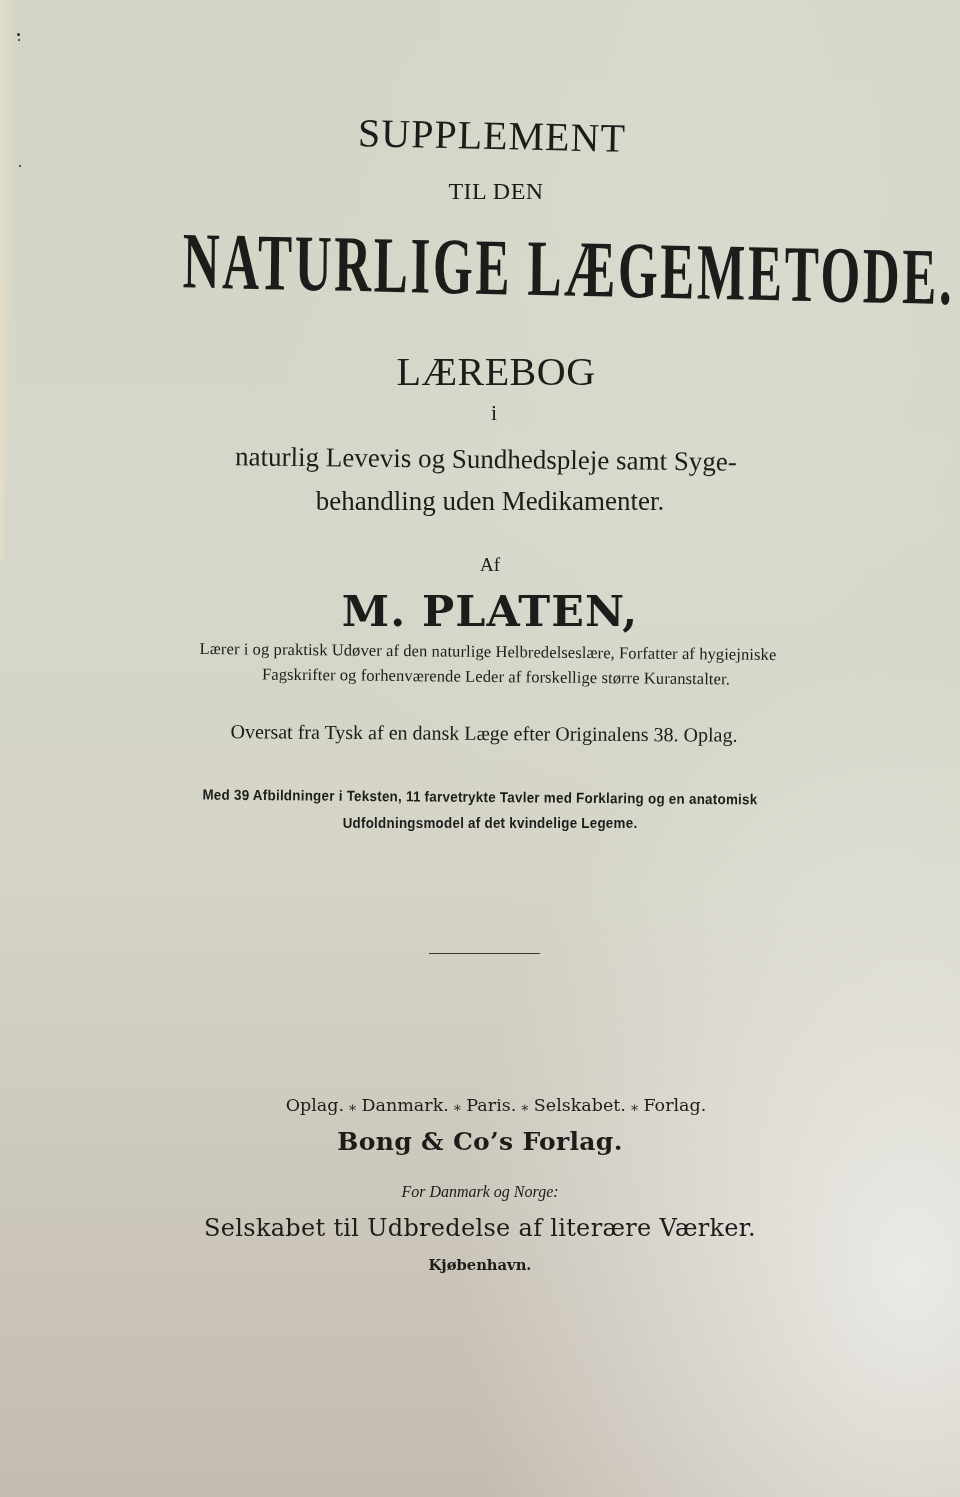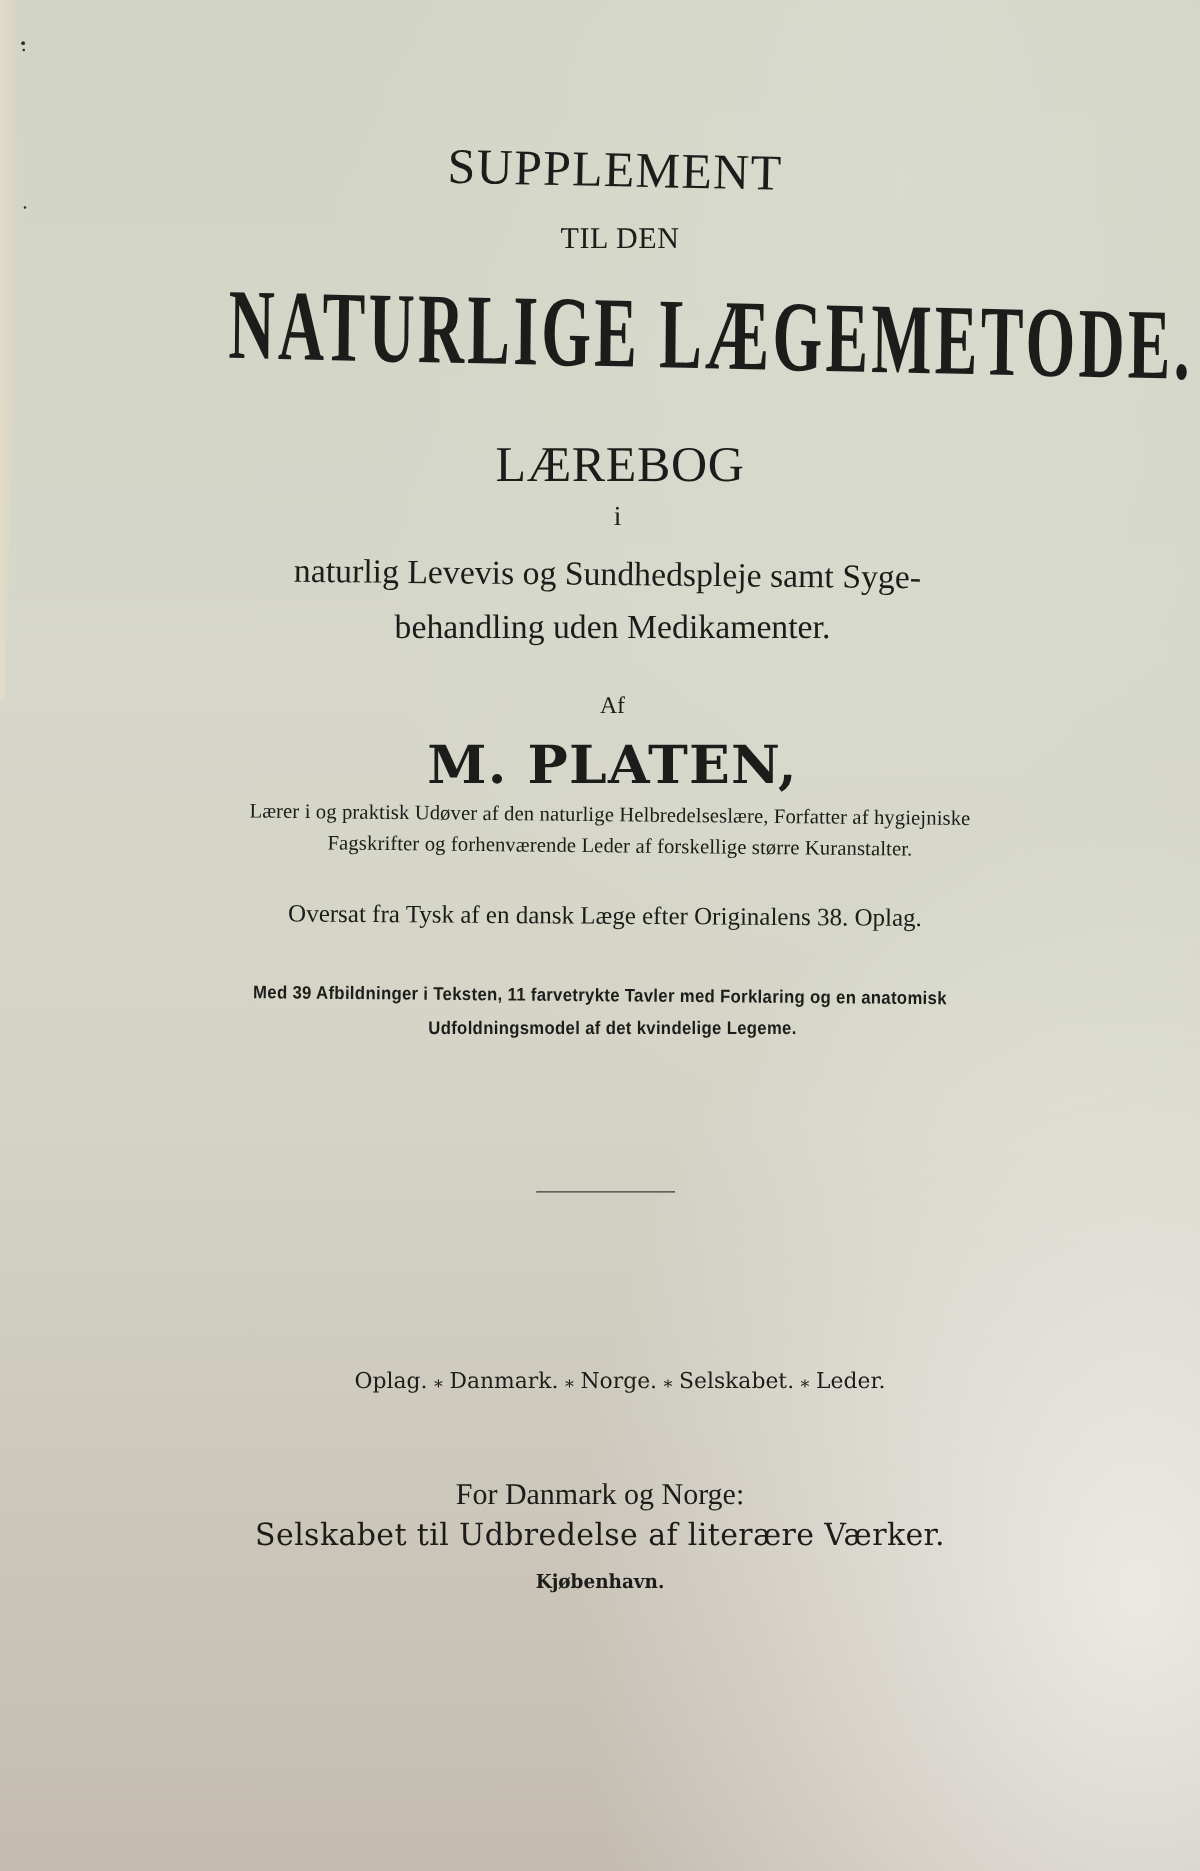--- a/index.html
+++ b/index.html
@@ -171,21 +171,22 @@
       left: 0px;
       font-family: "DejaVu Serif", serif;
       font-weight: bold;
       font-size: 25px;
       letter-spacing: 0.3px;
     }
     .t-for {
       top: 1183px;
       left: 0px;
       font-family: "Liberation Serif", serif;
-      font-size: 24px;
+      font-size: 16px;
+      font-style: italic;
     }
     .t-selskabet {
       top: 1213px;
       left: 0px;
       font-family: "DejaVu Serif", serif;
       font-size: 24.5px;
       letter-spacing: 0.3px;
       transform: scaleX(0.98);
     }
     .t-city {
@@ -223,18 +224,19 @@
   <div class="line t-author">M. PLATEN,</div>
   <div class="line t-cred1">Lærer i og praktisk Udøver af den naturlige Helbredelseslære, Forfatter af hygiejniske</div>
   <div class="line t-cred2">Fagskrifter og forhenværende Leder af forskellige større Kuranstalter.</div>
   <div class="line t-oversat">Oversat fra Tysk af en dansk Læge efter Originalens 38. Oplag.</div>
   <div class="line t-med1">Med 39 Afbildninger i Teksten, 11 farvetrykte Tavler med Forklaring og en anatomisk</div>
   <div class="line t-med2">Udfoldningsmodel af det kvindelige Legeme.</div>
 
   <div class="rule"></div>
 
   <div class="line t-cities">
-    <span>Oplag.</span><span class="star">∗</span><span>Danmark.</span><span class="star">∗</span><span>Norge.</span><span class="star">∗</span><span>Selskabet.</span><span class="star">∗</span><span>Leder.</span>
+    <span>Oplag.</span><span class="star">∗</span><span>Danmark.</span><span class="star">∗</span><span>Paris.</span><span class="star">∗</span><span>Selskabet.</span><span class="star">∗</span><span>Forlag.</span>
   </div>
+  <div class="line t-publisher">Bong &amp; Co’s Forlag.</div>
   <div class="line t-for">For Danmark og Norge:</div>
   <div class="line t-selskabet">Selskabet til Udbredelse af literære Værker.</div>
   <div class="line t-city">Kjøbenhavn.</div>
 </div>
 
 </body></html>

